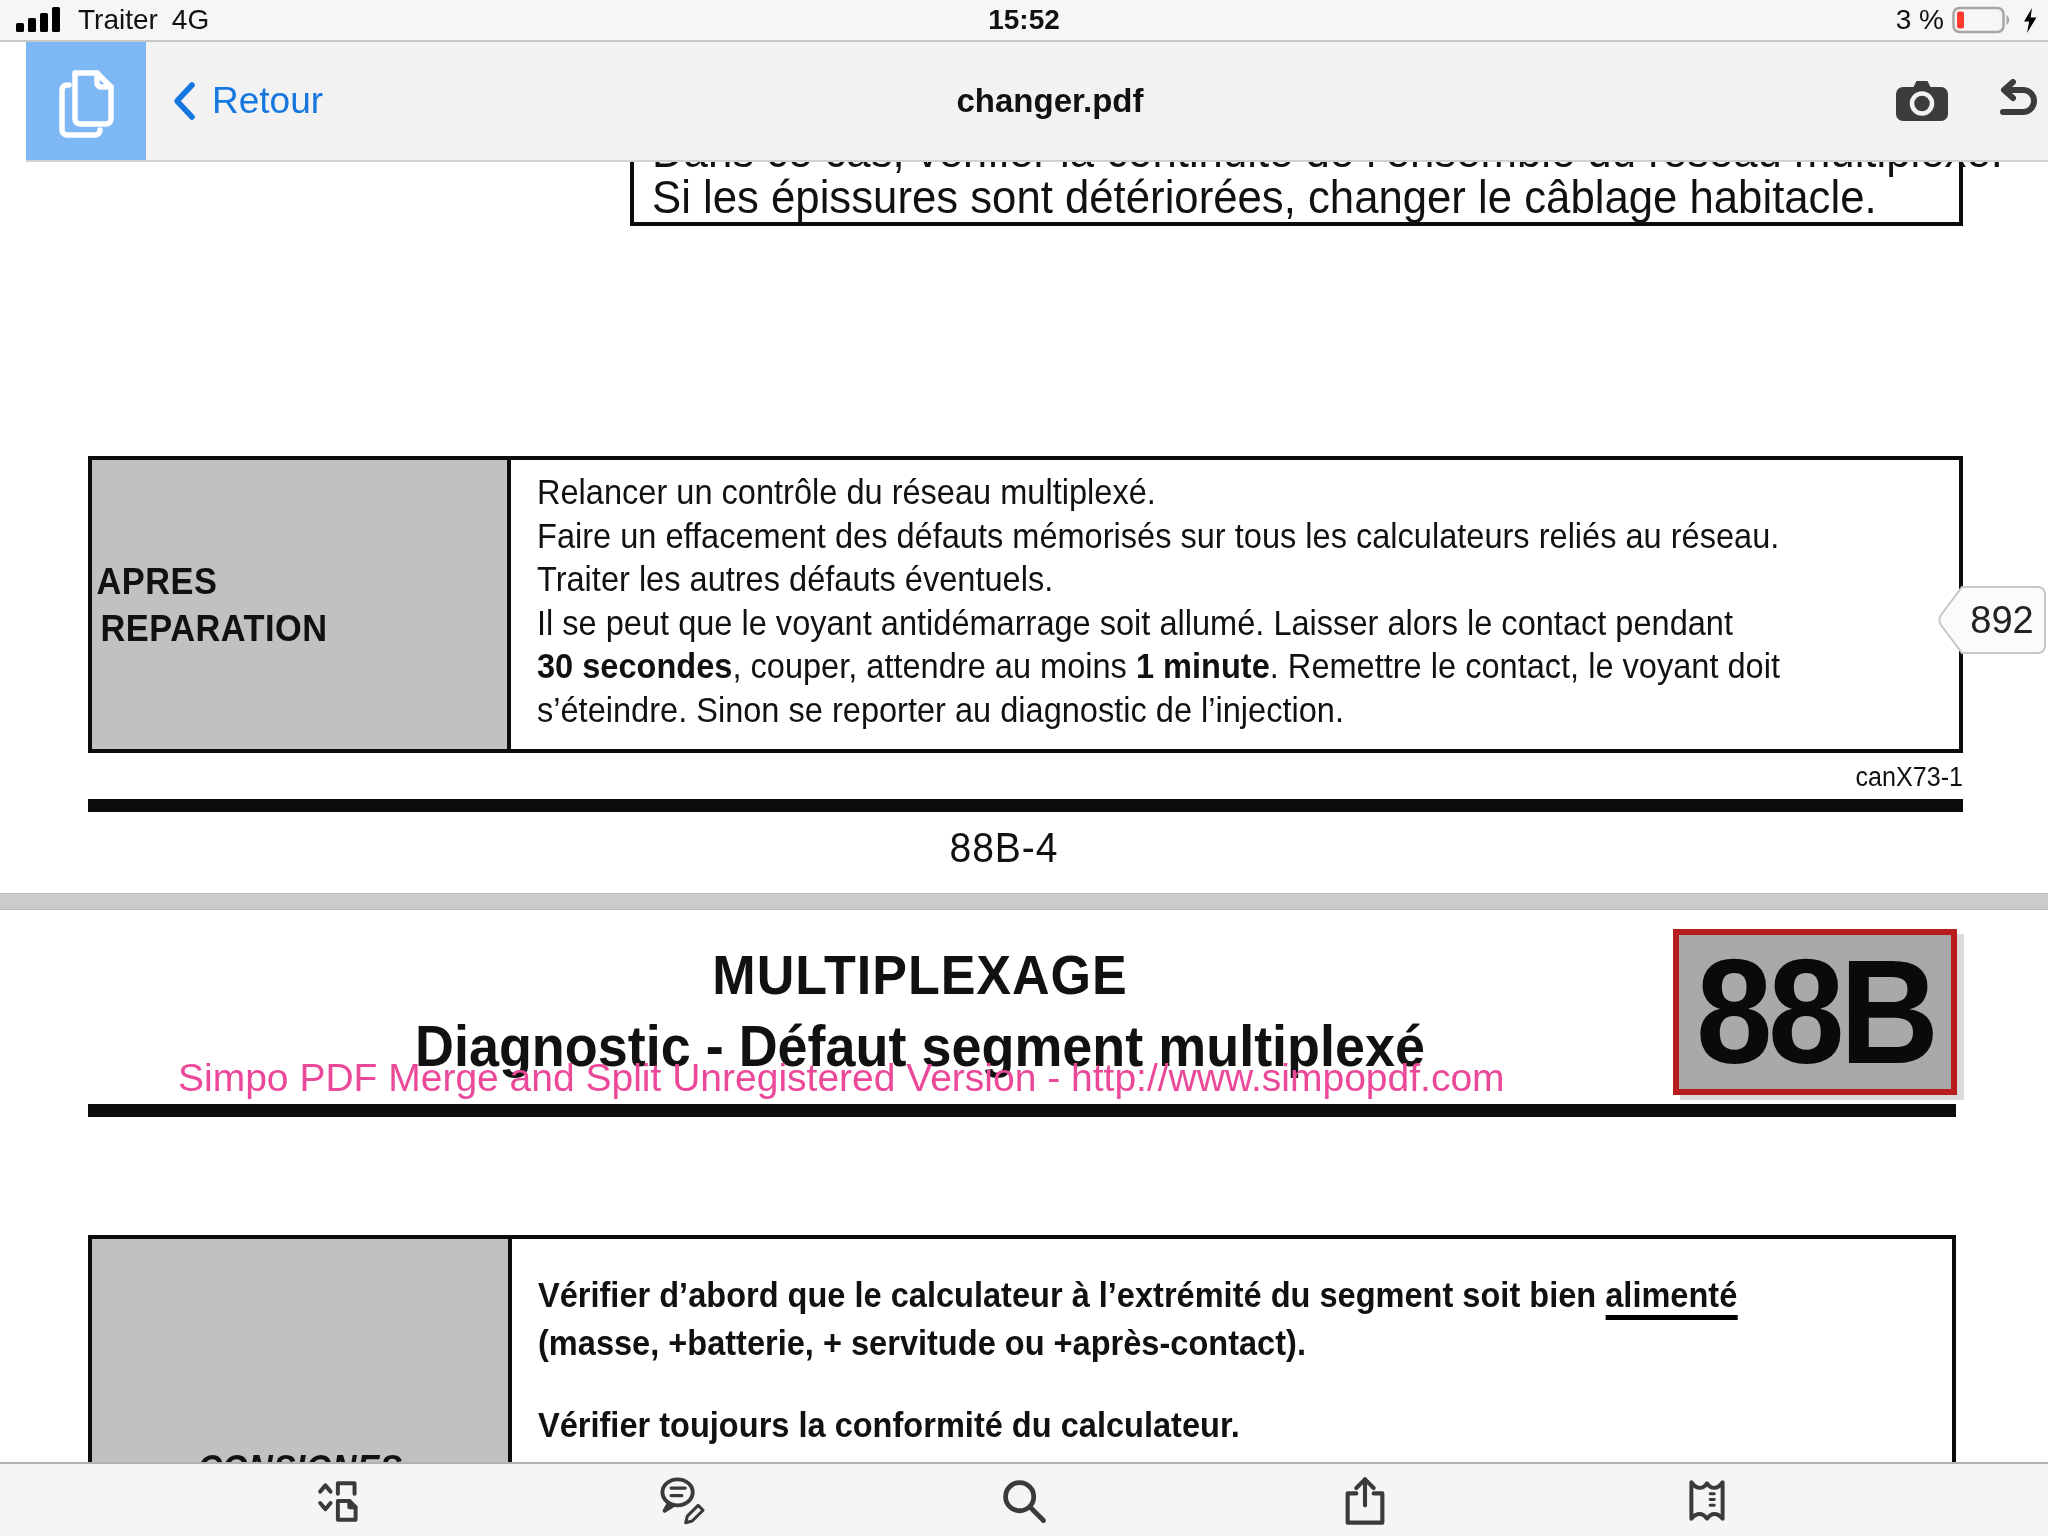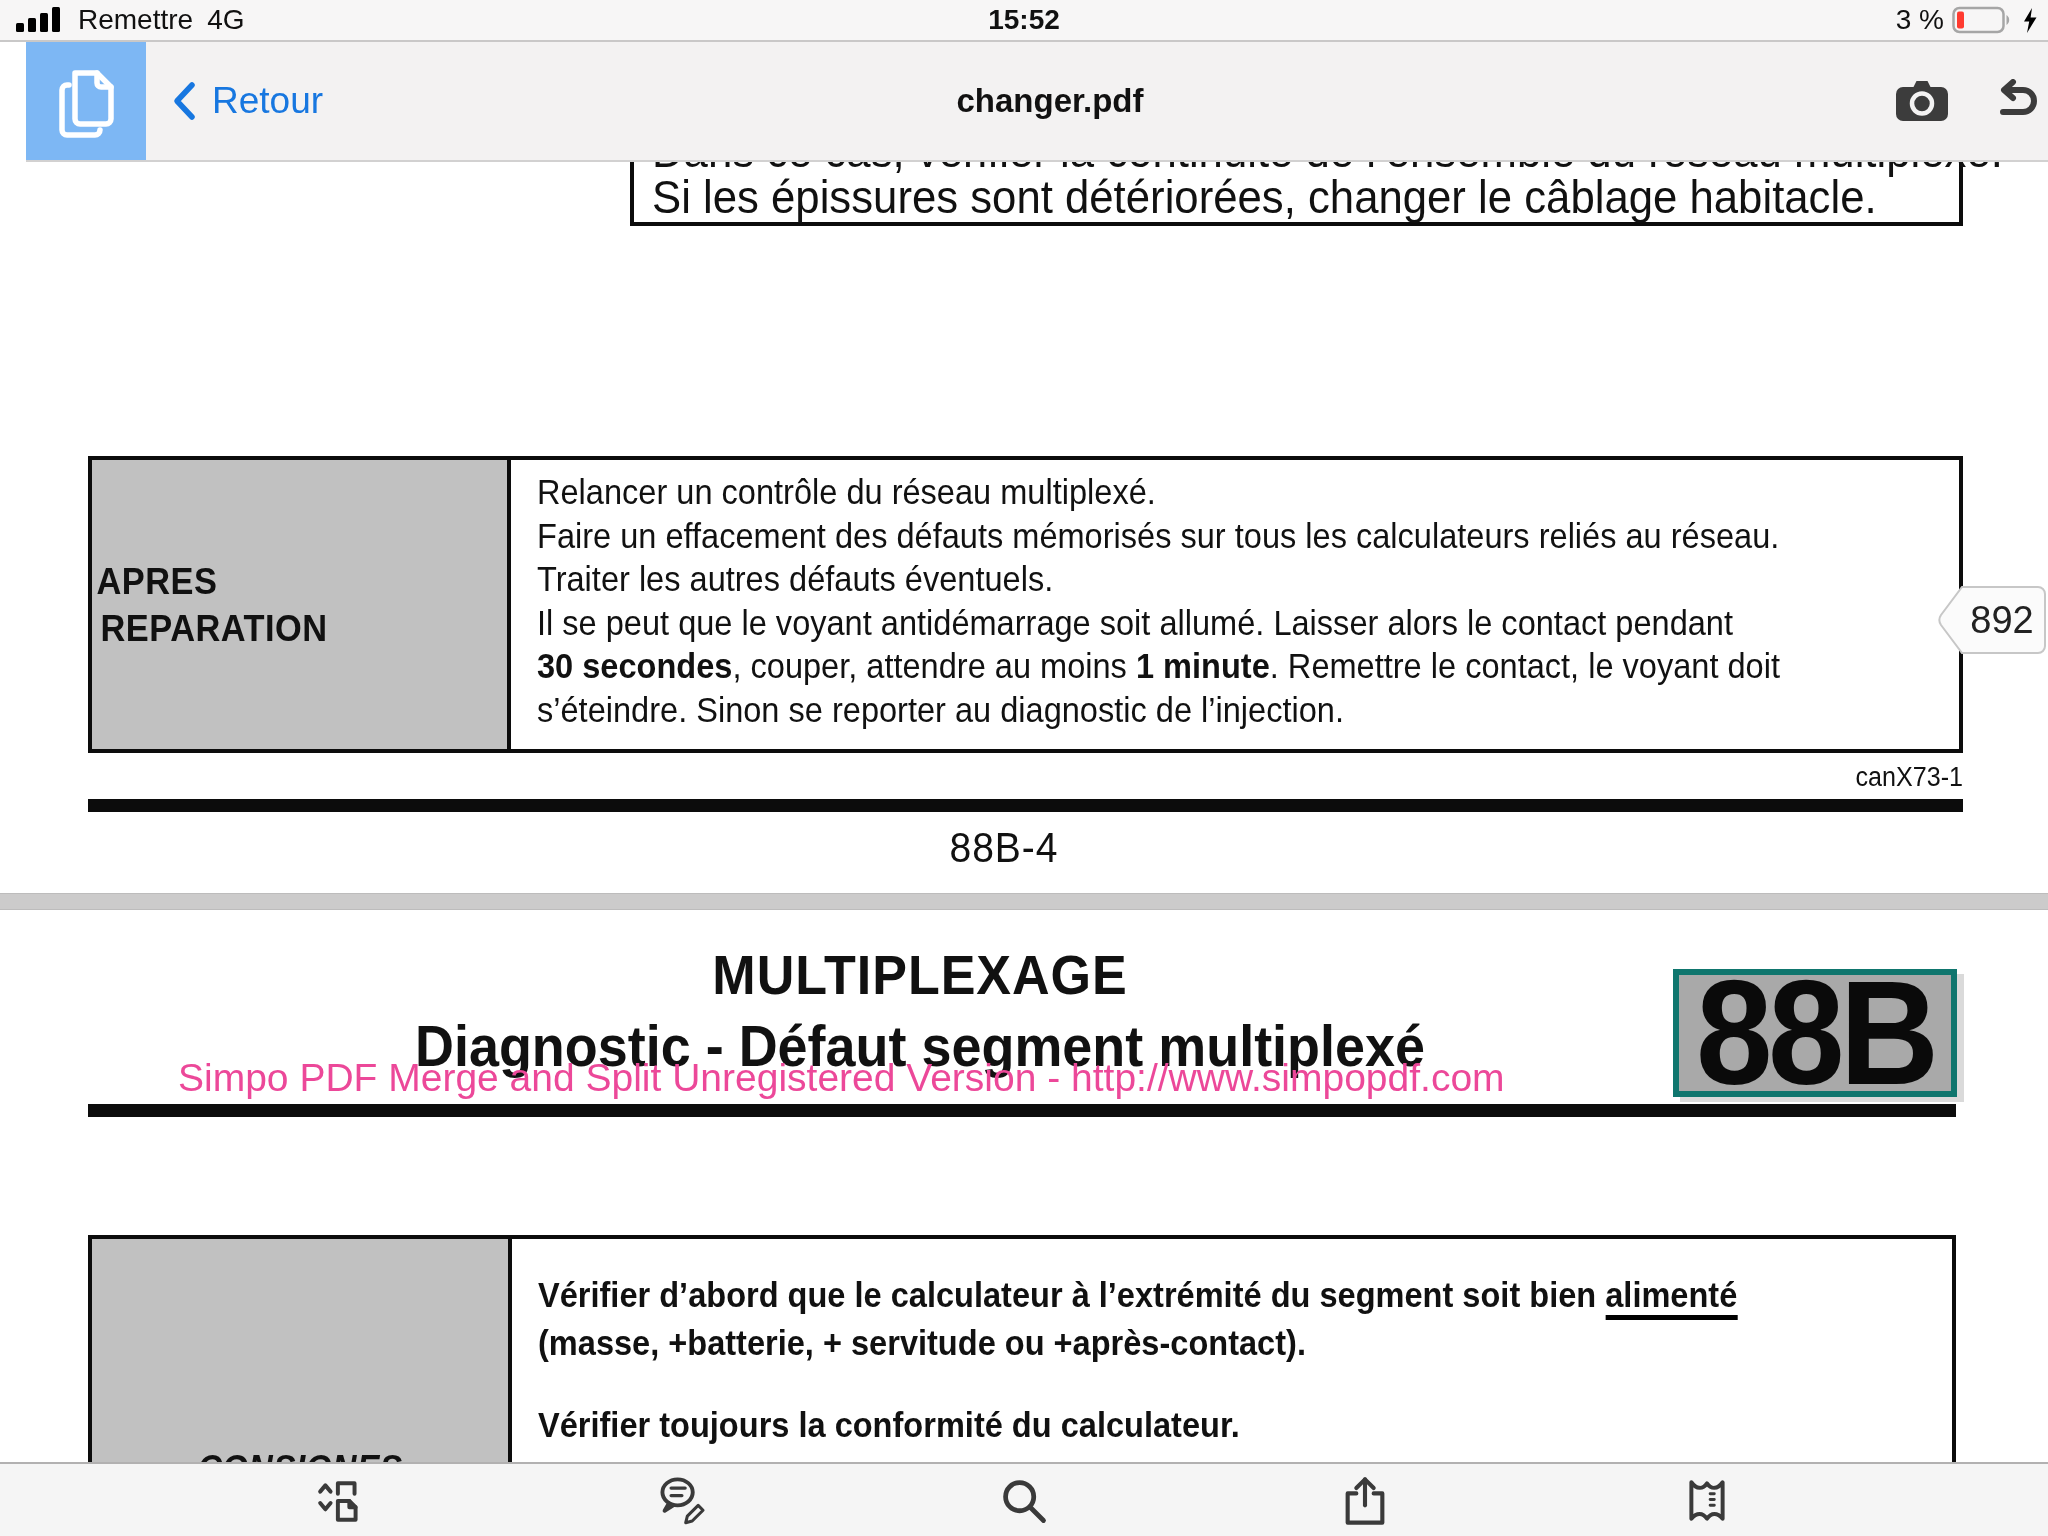--- a/index.html
+++ b/index.html
@@ -57,24 +57,24 @@
 
   .page-sep{position:absolute;left:0;top:893px;width:2048px;height:15px;background:#cccbcb;
             border-top:1px solid #bdbcbc;border-bottom:1px solid #bdbcbc;}
 
   .sec-title{position:absolute;left:168px;top:942px;width:1504px;text-align:center;
              font-size:56px;font-weight:700;letter-spacing:1px;}
   .sec-subtitle{position:absolute;left:168px;top:1012px;width:1504px;text-align:center;
                 font-size:58px;font-weight:700;}
   .watermark{position:absolute;left:178px;top:1056px;font-size:39px;color:#ec4899;z-index:6;white-space:nowrap;}
 
-  .chapter-badge{position:absolute;left:1673px;top:929px;width:284px;height:128px;background:#a9a9a9;
-                 border:6px solid #0f766e;box-sizing:border-box;display:flex;align-items:center;
+  .chapter-badge{position:absolute;left:1673px;top:929px;width:284px;height:166px;background:#a9a9a9;
+                 border:6px solid #b91c1c;box-sizing:border-box;display:flex;align-items:center;
                  justify-content:center;font-size:148px;font-weight:700;letter-spacing:-5px;color:#0a0a0a;
-                 box-shadow:7px 5px 0 #dadada;margin-top:40px;}
+                 box-shadow:7px 5px 0 #dadada;}
   .rule-2{position:absolute;left:88px;top:1104px;width:1868px;height:13px;background:#0c0c0c;}
 
   .consignes-table{position:absolute;left:88px;top:1235px;width:1868px;height:301px;
                    border:4px solid #0c0c0c;box-sizing:border-box;display:flex;}
   .consignes-left{width:416px;background:#c1c1c1;border-right:4px solid #0c0c0c;position:relative;}
   .consignes-header{position:absolute;top:209px;left:0;width:100%;text-align:center;
                     font-size:36px;font-weight:700;font-style:italic;letter-spacing:.5px;}
   .consignes-right{flex:1;padding:32px 0 0 26px;font-size:35px;line-height:48px;font-weight:700;}
 
   
@@ -151,21 +151,21 @@
   </div>
 
   <div class="status-bar">
     <div class="status-left">
       <svg width="50" height="28" viewBox="0 0 50 28">
         <rect x="2" y="17" width="8" height="9" rx="1.5" fill="#000"></rect>
         <rect x="14" y="12" width="8" height="14" rx="1.5" fill="#000"></rect>
         <rect x="26" y="7" width="8" height="19" rx="1.5" fill="#000"></rect>
         <rect x="38" y="1" width="8" height="25" rx="1.5" fill="#000"></rect>
       </svg>
-      <span class="status-carrier">Remettre</span>
+      <span class="status-carrier">Traiter</span>
       <span>4G</span>
     </div>
     <div class="status-time">15:52</div>
     <div class="status-right">
       <span>3 %</span>
       <svg width="62" height="30" viewBox="0 0 62 30">
         <rect x="1.5" y="3" width="50" height="24" rx="6" fill="none" stroke="#a6a6a6" stroke-width="2.5"></rect>
         <rect x="5" y="6.5" width="7" height="17" rx="2" fill="#ff3b30"></rect>
         <path d="M54.5 10 a6 6 0 0 1 0 10 Z" fill="#a6a6a6"></path>
       </svg>

